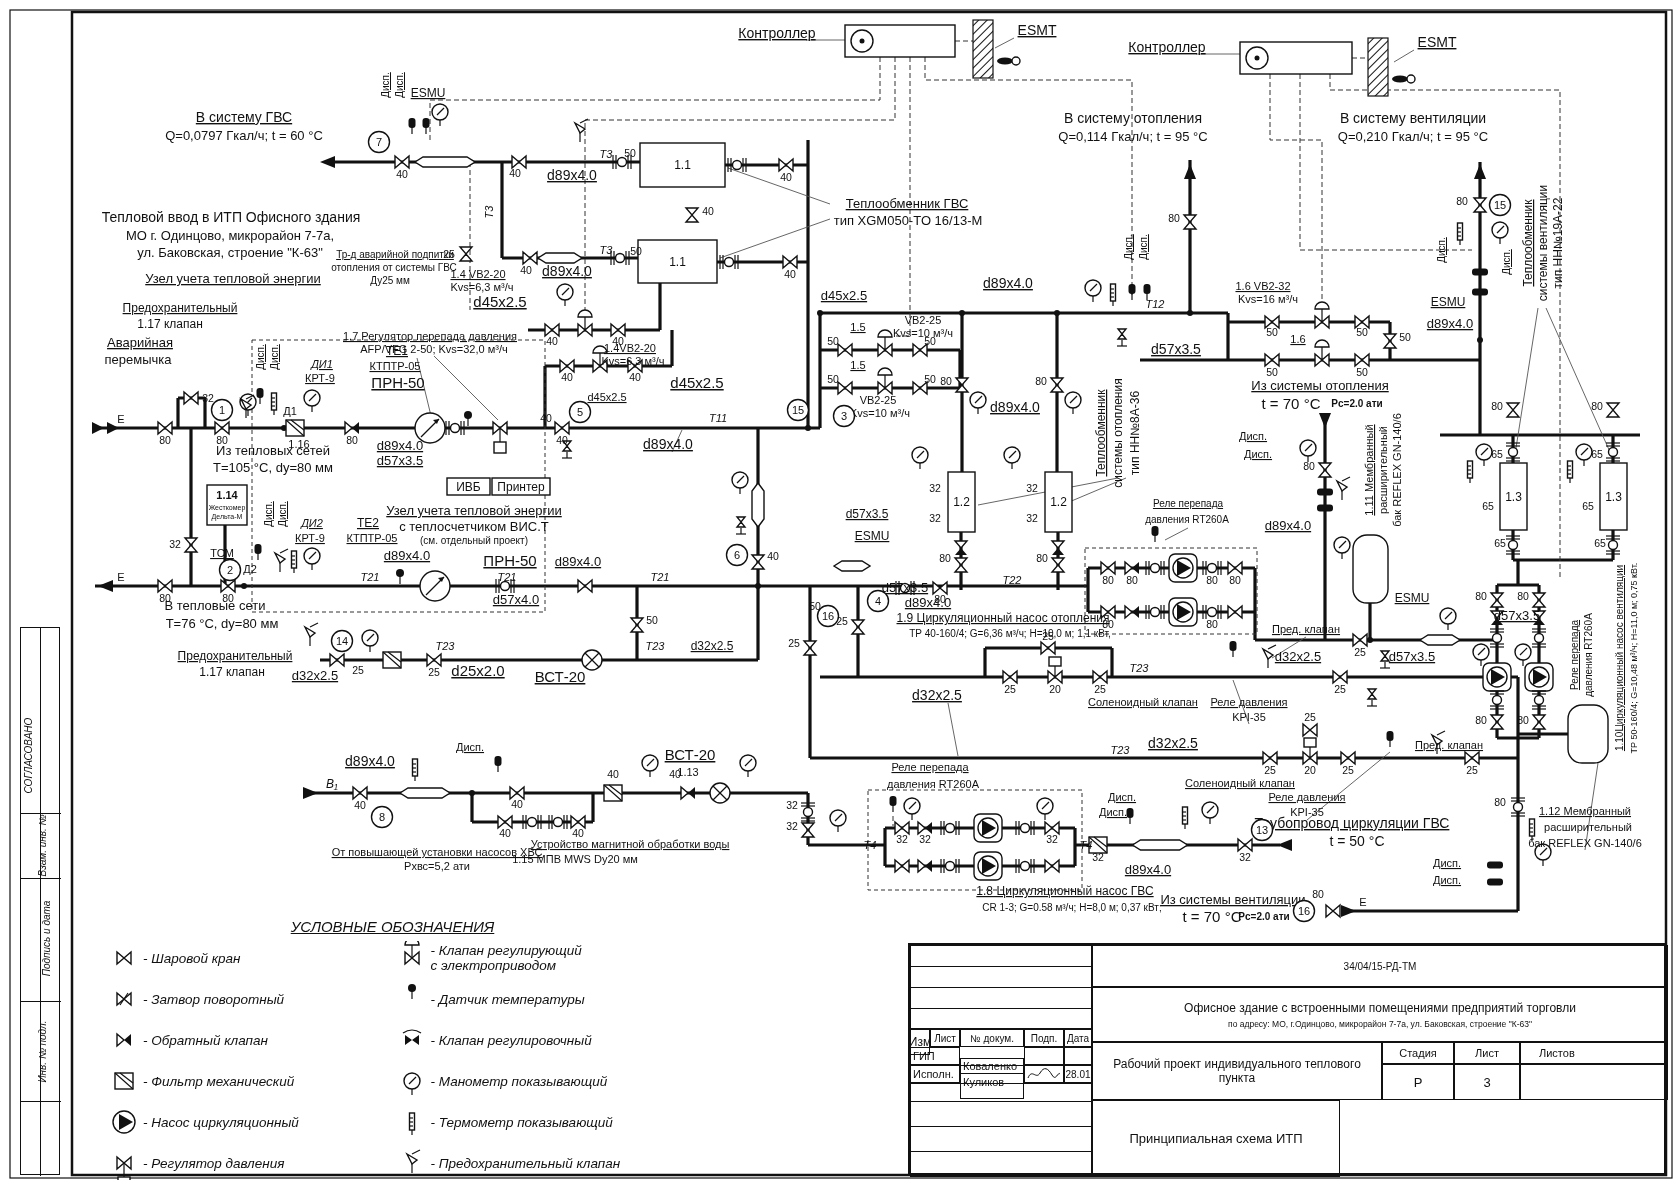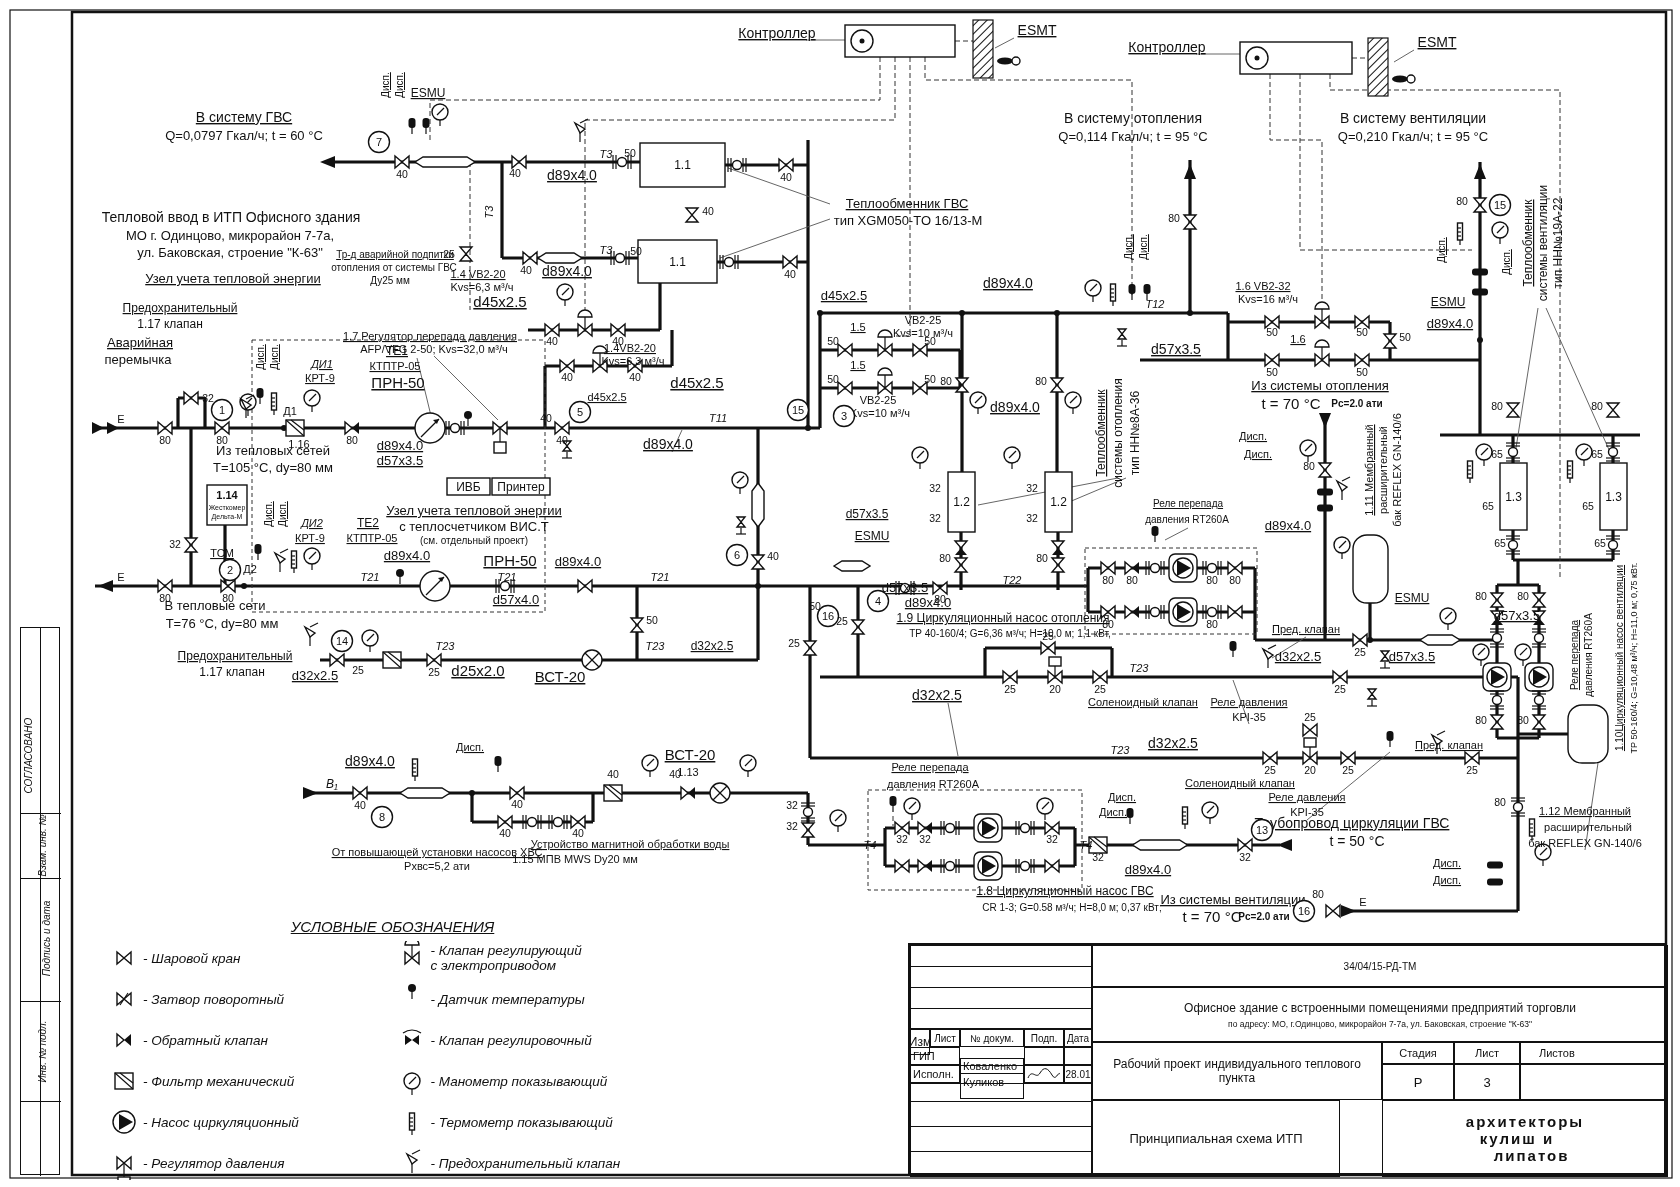--- a/index.html
+++ b/index.html
@@ -1605,22 +1605,15 @@
     <div style="font-size:8.5px;margin-top:4px;">по адресу: МО, г.Одинцово, микрорайон 7-7а, ул. Баковская, строение "К-63"</div>
   </div>
   <div class="cell" style="left:182px;top:97px;width:290px;height:58px;font-size:12px;padding:0 6px;">Рабочий проект индивидуального теплового пункта</div>
   <div class="cell" style="left:472px;top:97px;width:72px;height:22px;font-size:11px;">Стадия</div>
   <div class="cell" style="left:544px;top:97px;width:66px;height:22px;font-size:11px;">Лист</div>
   <div class="cell" style="left:610px;top:97px;width:148px;height:22px;font-size:11px;justify-content:flex-start;padding-left:18px;">Листов</div>
   <div class="cell" style="left:472px;top:119px;width:72px;height:36px;font-size:13px;">Р</div>
   <div class="cell" style="left:544px;top:119px;width:66px;height:36px;font-size:13px;">3</div>
   <div class="cell" style="left:610px;top:119px;width:148px;height:36px;"></div>
   <div class="cell" style="left:182px;top:155px;width:248px;height:77px;font-size:13px;">Принципиальная схема ИТП</div>
-  <div class="cell" style="left:472px;top:155px;width:286px;height:77px;">
-    <div class="logo">
-      <div>архитекторы</div>
-      <div style="padding-left:14px;">кулиш  и</div>
-      <div style="padding-left:28px;">липатов</div>
-    </div>
-  </div>
 </div>
 
 </div>
 
 </body></html>

